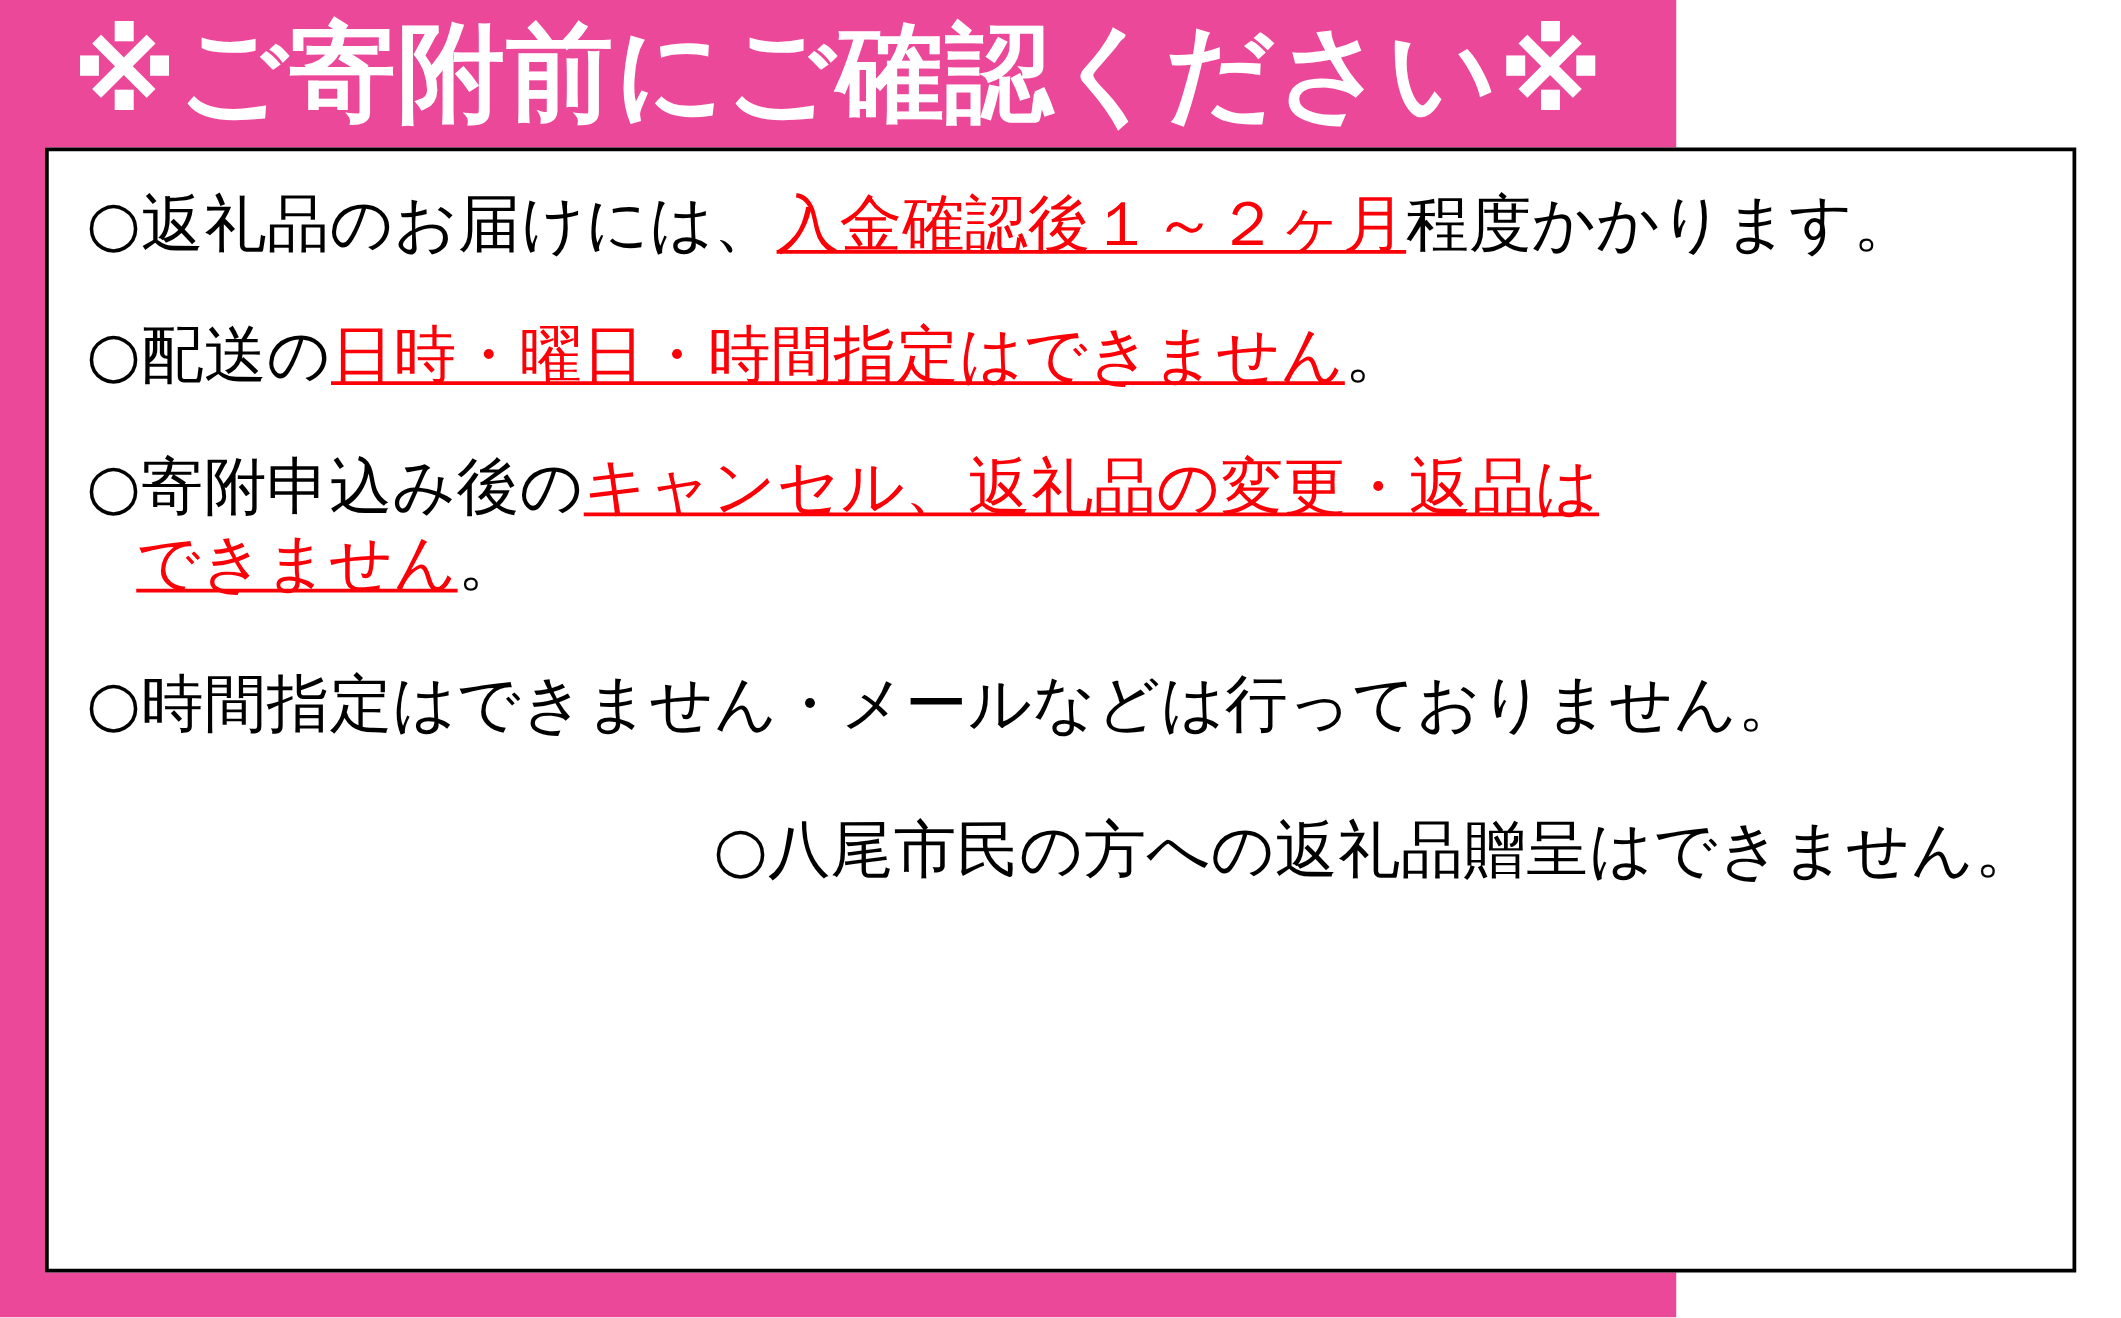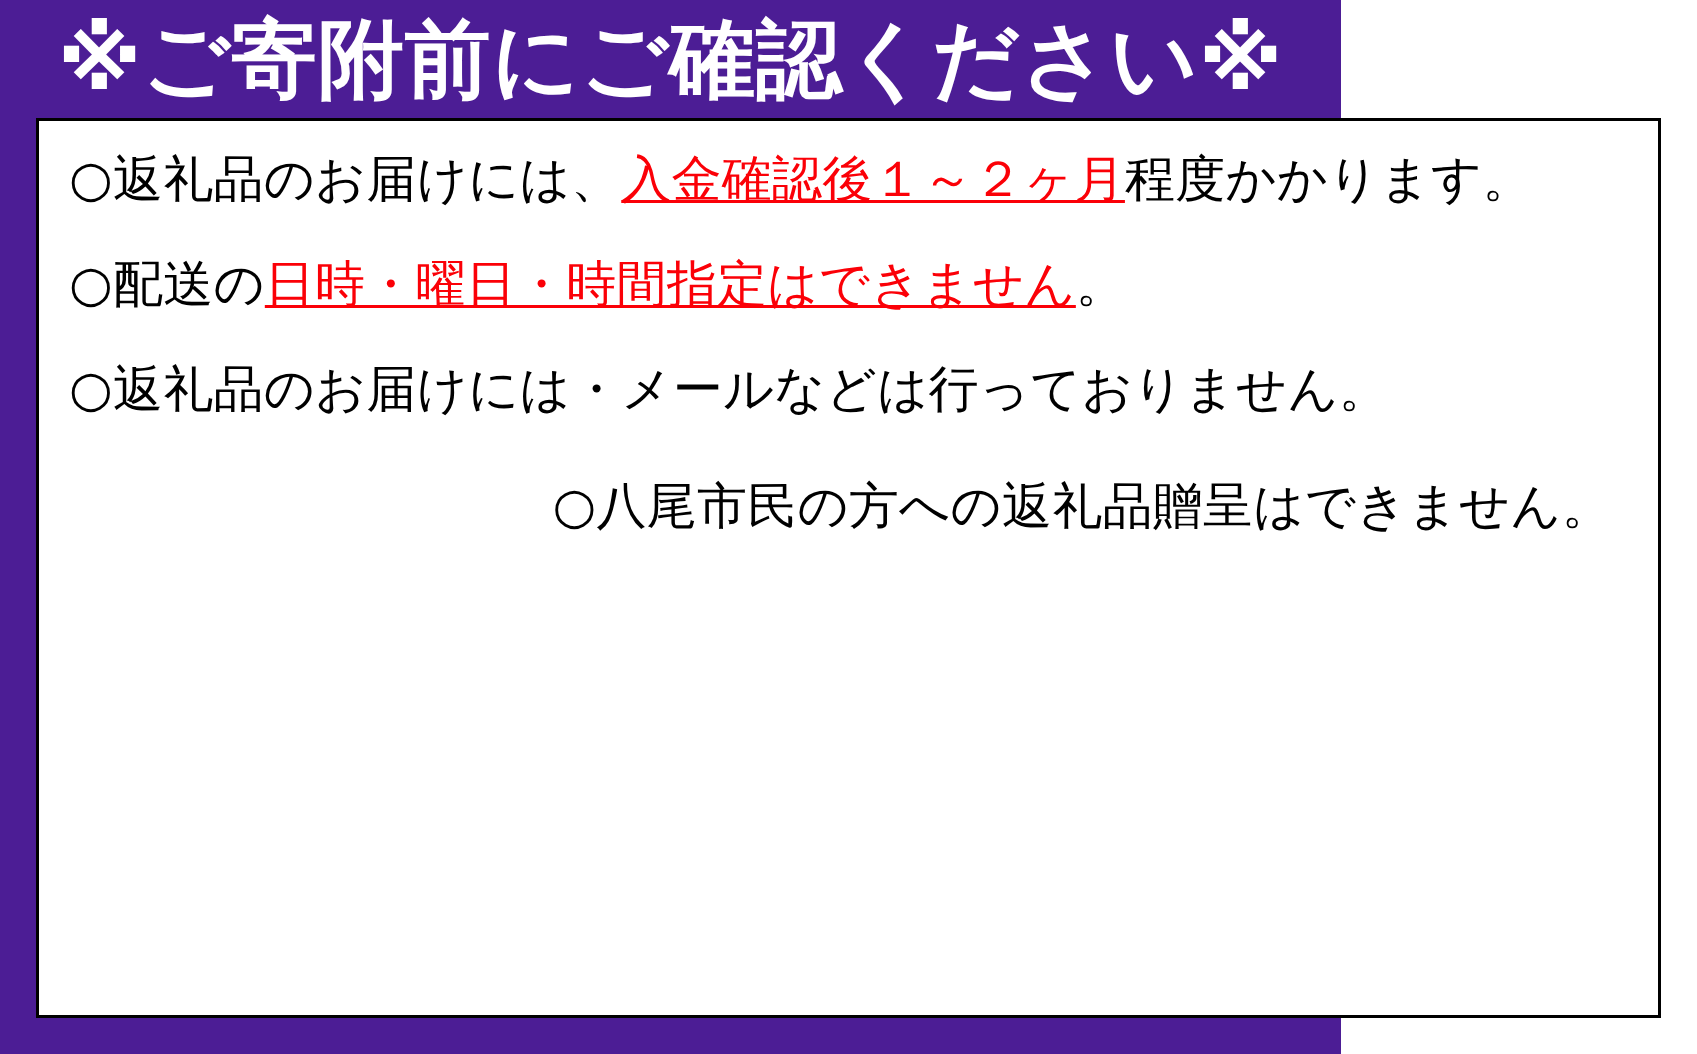--- a/index.html
+++ b/index.html
@@ -12,21 +12,21 @@
     background: #ffffff;
     font-family: "DejaVu Sans", "Liberation Sans", sans-serif;
     overflow: hidden;
   }
 
   .notice-banner {
     position: relative;
     box-sizing: border-box;
     width: 1341px;
     height: 1054px;
-    background: #4c1d95;
+    background: #ec4899;
     padding: 0;
   }
 
   .notice-title {
     box-sizing: border-box;
     width: 100%;
     height: 118px;
     display: flex;
     align-items: center;
     justify-content: center;
@@ -40,21 +40,21 @@
 
   .notice-body {
     box-sizing: border-box;
     position: absolute;
     left: 36px;
     top: 118px;
     width: 1625px;
     height: 900px;
     background: #ffffff;
     border: 3px solid #000000;
-    padding: 28px 46px 0 30px;
+    padding: 28px 28px 0 30px;
   }
 
   .notice-list {
     list-style: none;
     margin: 0;
     padding: 0;
   }
 
   .notice-item {
     font-size: 50px;
@@ -105,23 +105,27 @@
     <ul class="notice-list">
 
       <li class="notice-item">
         <span class="seg-black">○返礼品のお届けには、</span><span class="seg-red">入金確認後１～２ヶ月</span><span class="seg-black">程度かかります。</span>
       </li>
 
       <li class="notice-item">
         <span class="seg-black">○配送の</span><span class="seg-red">日時・曜日・時間指定はできません</span><span class="seg-black">。</span>
       </li>
 
+      <li class="notice-item item-3">
+        <span class="seg-black">○寄附申込み後の</span><span class="seg-red">キャンセル、返礼品の変更・返品は</span>
+        <span class="indent-line"><span class="seg-red">できません</span><span class="seg-black">。</span></span>
+      </li>
 
       <li class="notice-item item-4">
-        <span class="seg-black">○返礼品のお届けには・メールなどは行っておりません。</span>
+        <span class="seg-black">○時間指定はできません・メールなどは行っておりません。</span>
       </li>
 
       <li class="notice-item">
         <span class="seg-black">○八尾市民の方への返礼品贈呈はできません。</span>
       </li>
 
     </ul>
   </div>
 </div>
 

